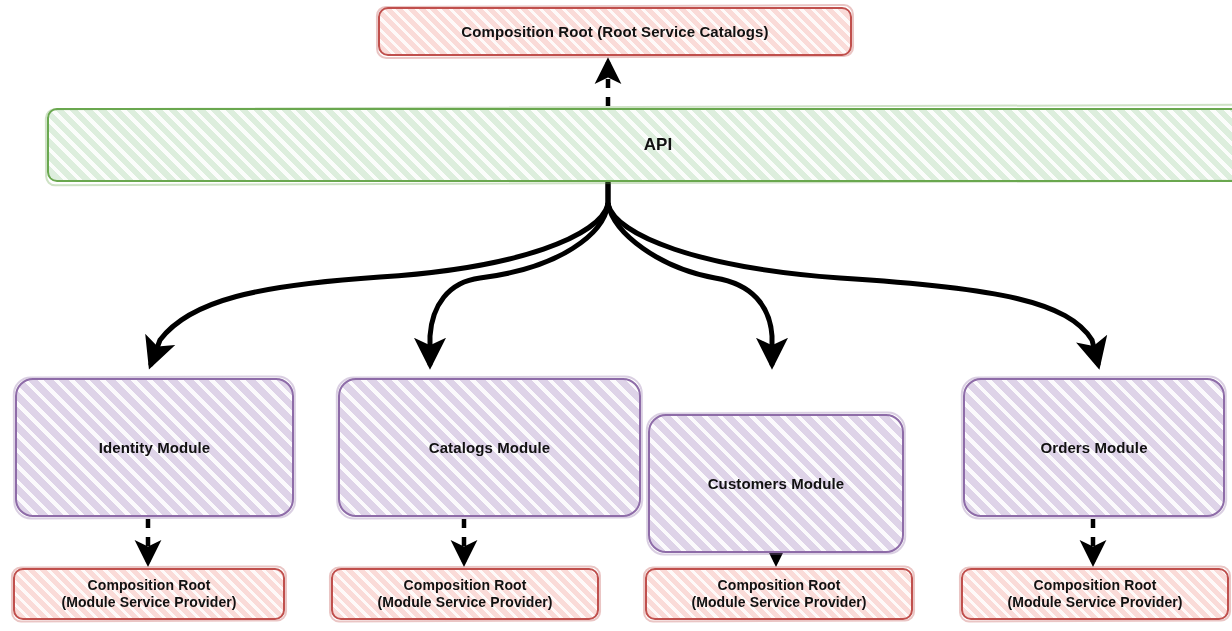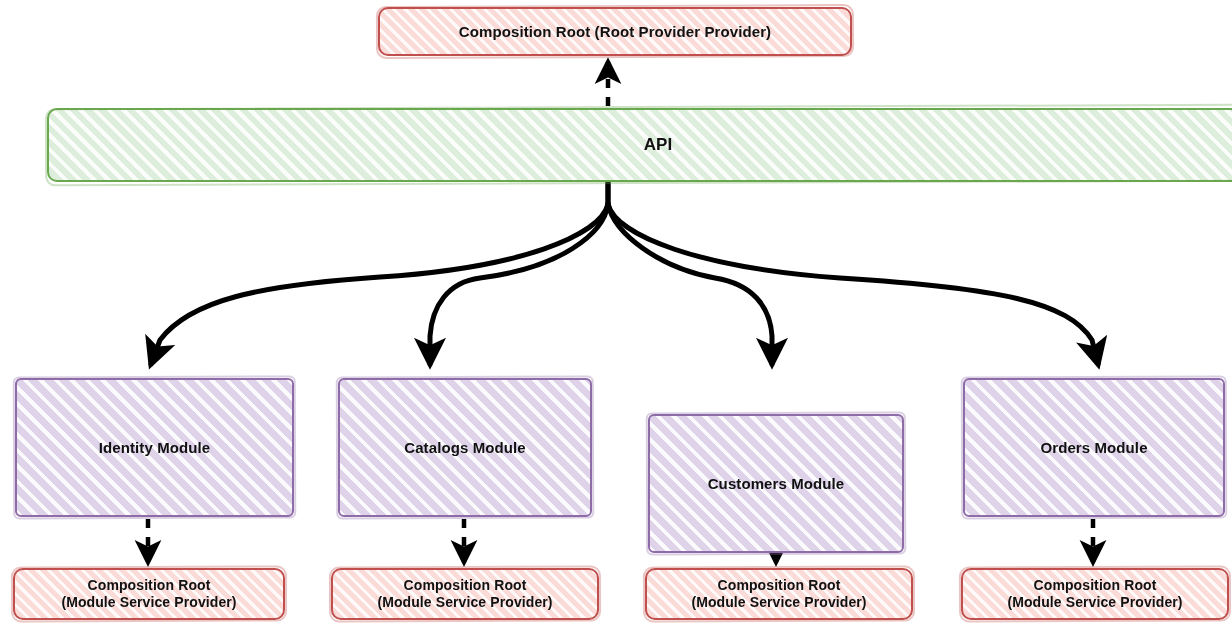--- a/index.html
+++ b/index.html
@@ -96,32 +96,32 @@
   .node-module {
     background-color: #ded3e8;
     background-image: repeating-linear-gradient(
         45deg,
         rgba(255,255,255,0.88) 0px,
         rgba(255,255,255,0.88) 4px,
         rgba(0,0,0,0) 4px,
         rgba(0,0,0,0) 11px);
     border: 2.5px solid #8e6ca8;
     border-color: #8e6ca8;
-    border-radius: 6px;
+    border-radius: 18px;
     font-weight: bold;
   }
   .node-module::before { border-color: #8e6ca8; }
 
   
   #root-top       { left: 378px; top: 7px;   width: 474px; height: 49px;  font-size: 15px; }
   #api-bar        { left: 5px;   top: 108px; width: 1222px;height: 74px;  font-size: 17px; }
 
   .module-box     { top: 378px; height: 139px; font-size: 15px; }
   #module-identity  { left: 15px;  width: 279px; }
-  #module-catalogs  { left: 338px; width: 254px; }
+  #module-catalogs  { left: 338px; width: 303px; }
   #module-customers { left: 648px; width: 256px; margin-top: 36px; }
   #module-orders    { left: 963px; width: 262px; }
 
   .root-bottom    { top: 568px; height: 52px; font-size: 14px; }
   #root-identity    { left: 13px;  width: 272px; }
   #root-catalogs    { left: 331px; width: 268px; }
   #root-customers   { left: 645px; width: 268px; }
   #root-orders      { left: 961px; width: 268px; }
 </style>
 </head>
@@ -171,21 +171,21 @@
     </g>
     <g>
       <path d="M 776 519 L 776 562" fill="none" stroke="#000000" stroke-width="4.5" stroke-dasharray="9 9" marker-end="url(#arrow-dashed)"></path>
     </g>
     <g>
       <path d="M 1093 519 L 1093 562" fill="none" stroke="#000000" stroke-width="4.5" stroke-dasharray="9 9" marker-end="url(#arrow-dashed)"></path>
     </g>
   </svg>
 
   <div class="node node-root" id="root-top">
-    <span class="node-label">Composition Root (Root Provider Provider)</span>
+    <span class="node-label">Composition Root (Root Service Catalogs)</span>
   </div>
 
   <div class="node node-api" id="api-bar">
     <span class="node-label">API</span>
   </div>
 
   <div class="node node-module module-box" id="module-identity">
     <span class="node-label">Identity Module</span>
   </div>
 

